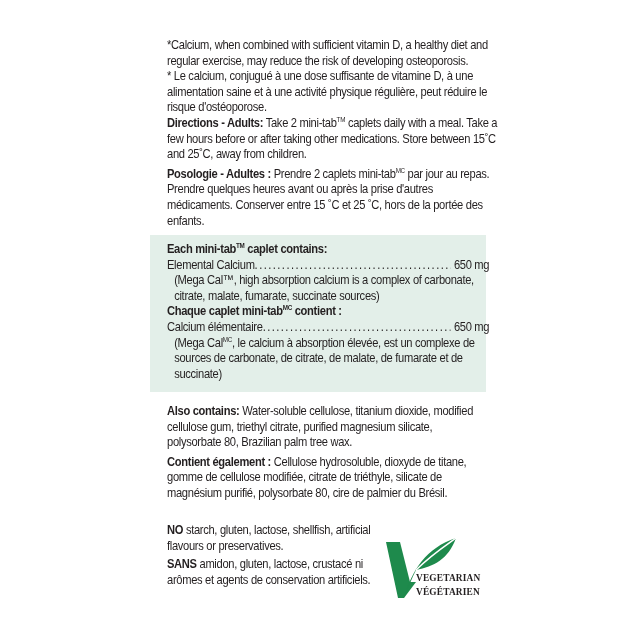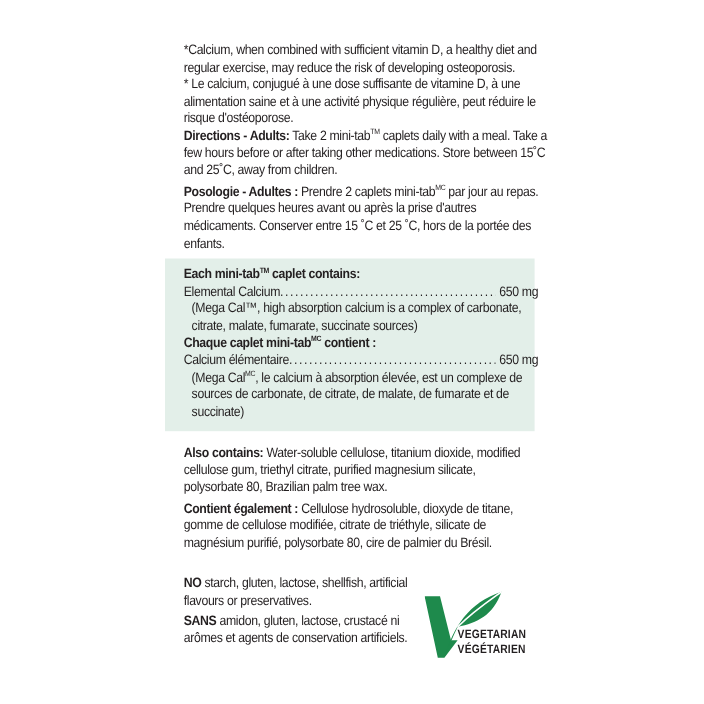--- a/index.html
+++ b/index.html
@@ -7,21 +7,21 @@
       font-family: "Liberation Sans", sans-serif; color: #231f20; }
     .cond { font-size: 12.4px; line-height: 15.6px; letter-spacing: -0.35px; transform: scaleX(0.9); transform-origin: left top; }
     .block { position: absolute; left: 167px; width: 360px; }
     p { margin: 0; }
     b { font-weight: bold; }
     sup { font-size: 7px; line-height: 0; vertical-align: 5px; }
     .box { position: absolute; left: 150px; top: 235px; width: 336px; height: 157px; background: #e3efe9; }
     .row { display: flex; white-space: nowrap; }
     .lead { flex: 1; overflow: hidden; letter-spacing: 1.6px; }
     .indent { padding-left: 8px; }
-    .veg { position: absolute; left: 386px; top: 530px; width: 100px; height: 70px; }
+    .veg { position: absolute; left: 386px; top: 530px; width: 100px; height: 70px; font-family: Liberation Serif, serif; }
   </style>
 </head>
 <body>
 
 <div class="block cond" style="top:38px; width:370px;">
   <p>*Calcium, when combined with sufficient vitamin D, a healthy diet and regular exercise, may reduce the risk of developing osteoporosis.</p>
   <p>* Le calcium, conjugué à une dose suffisante de vitamine D, à une alimentation saine et à une activité physique régulière, peut réduire le risque d'ostéoporose.</p>
 </div>
 
 <div class="block cond" style="top:116px; width:370px;">

